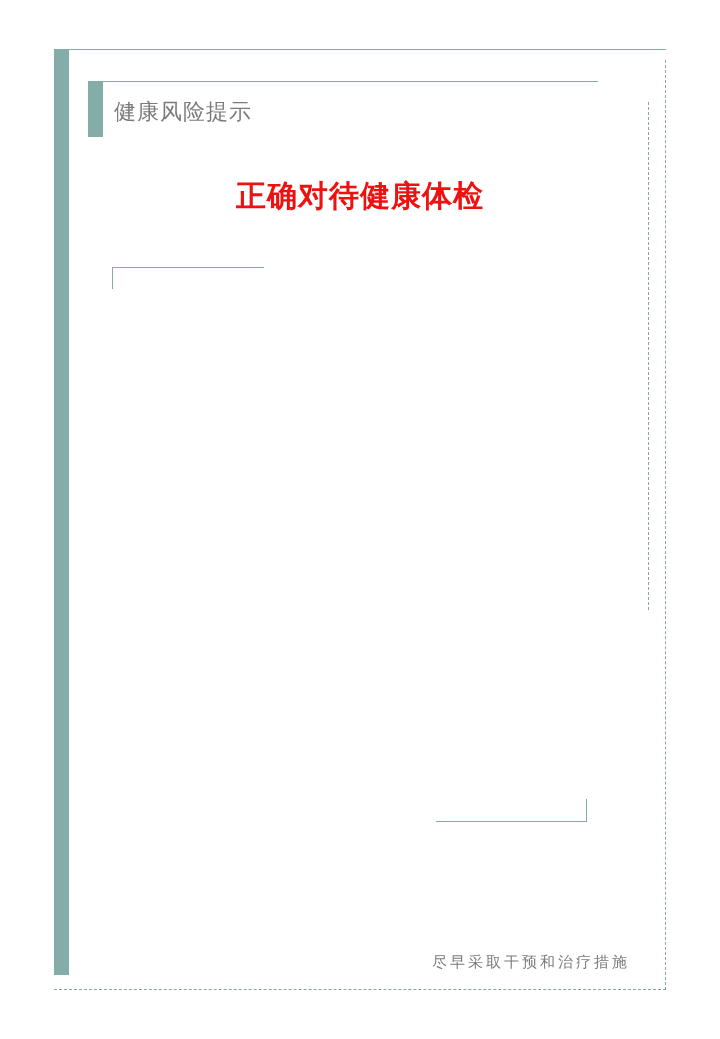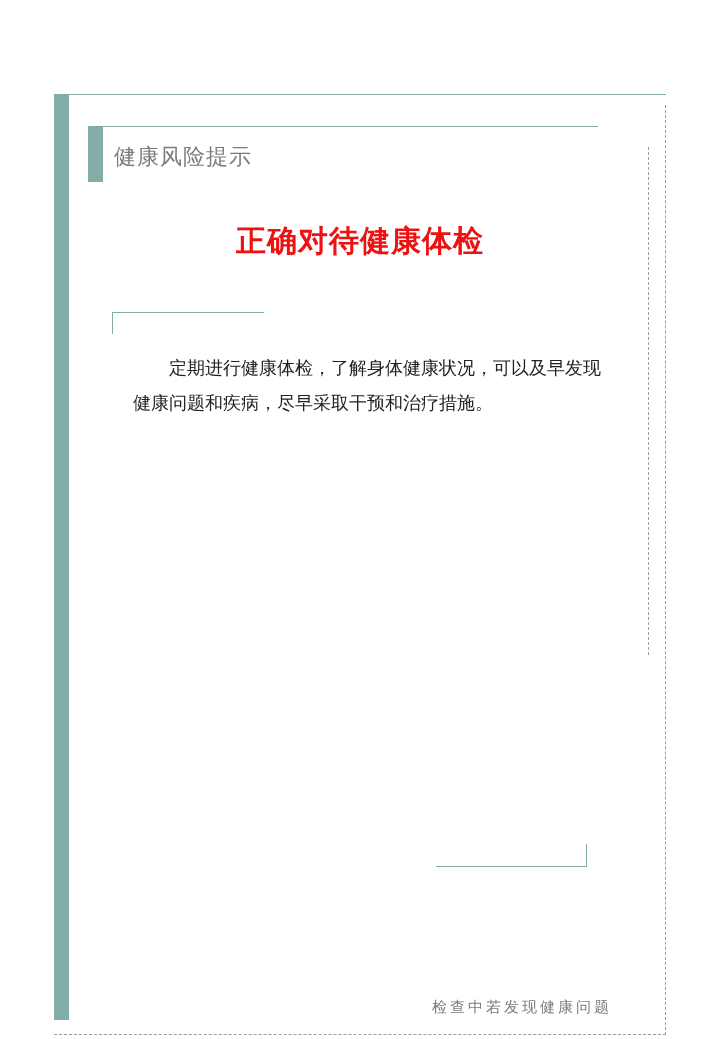--- a/index.html
+++ b/index.html
@@ -1,18 +1,18 @@
 <!DOCTYPE html>
 <html><head>
   <meta charset="utf-8">
   <style>
     html, body { margin: 0; padding: 0; background: #ffffff; }
     body { width: 720px; height: 1039px; position: relative; overflow: hidden;
            font-family: "DejaVu Sans", "Liberation Sans", sans-serif; }
-    .abs { position: absolute; margin-top: 45px; }
+    .abs { position: absolute; }
     .left-bar { left: 54px; top: 49px; width: 15px; height: 926px; background: #84aca8; }
     .top-line { left: 69px; top: 49px; width: 597px; height: 1px; background: #84aca8; }
     .right-dash { left: 665px; top: 60px; width: 0; height: 930px; border-left: 1px dashed #8aa6a2; }
     .inner-right-dash { left: 648px; top: 102px; width: 0; height: 508px; border-left: 1px dashed #8aa6a2; }
     .bottom-dash { left: 54px; top: 989px; width: 612px; height: 0; border-top: 1px dashed #8aa6a2; }
     .header-block { left: 88px; top: 81px; width: 15px; height: 56px; background: #84aca8; }
     .header-line { left: 103px; top: 81px; width: 495px; height: 1px; background: #84aca8; }
     .header-text { left: 114px; top: 97px; font-size: 22px; color: #7b7b7b; letter-spacing: 1px; }
     .title { left: 0; width: 720px; top: 176px; text-align: center; font-size: 30px; font-weight: bold; color: #ee1111; letter-spacing: 1px; }
     .bracket-top-h { left: 112px; top: 267px; width: 152px; height: 1px; background: #84aca8; }
@@ -35,19 +35,18 @@
 <div class="abs header-block"></div>
 <div class="abs header-line"></div>
 <div class="abs header-text">健康风险提示</div>
 
 <div class="abs title">正确对待健康体检</div>
 
 <div class="abs bracket-top-h"></div>
 <div class="abs bracket-top-v"></div>
 
 <div class="abs content">
-  <p>定期进行健康体检，了解身体健康状况，可以及早发现健康问题和疾病，尽早采取干预和治疗措施。</p>
 </div>
 
 <div class="abs bracket-bot-h"></div>
 <div class="abs bracket-bot-v"></div>
 
-<div class="abs footer-text">检查中若发现健康问题</div>
+<div class="abs footer-text">尽早采取干预和治疗措施</div>
 
 </body></html>

